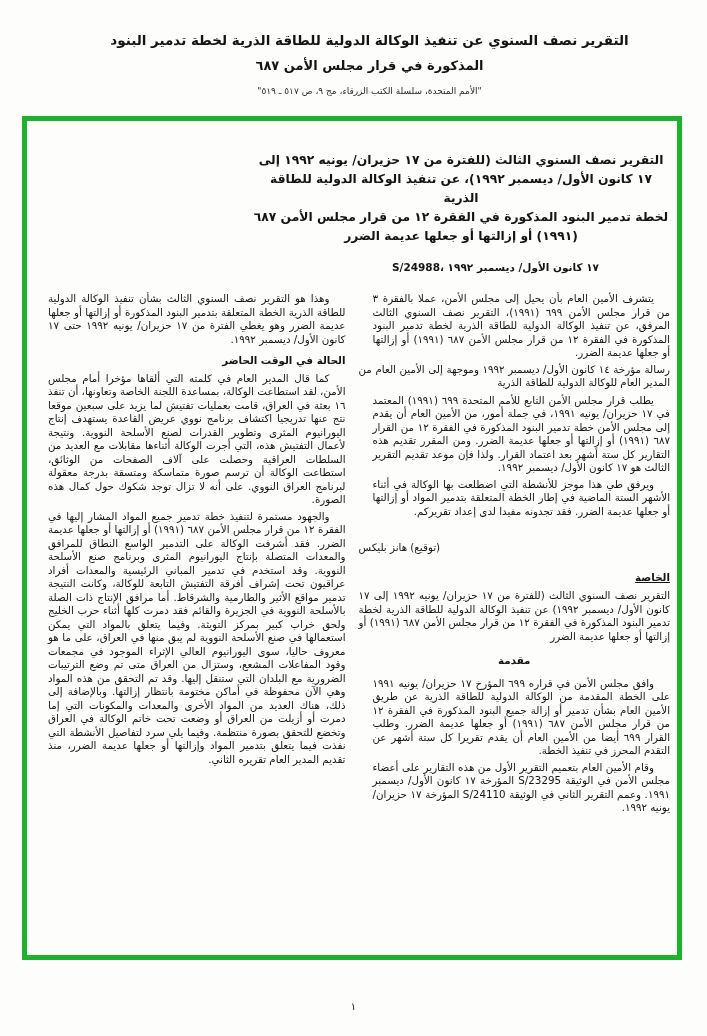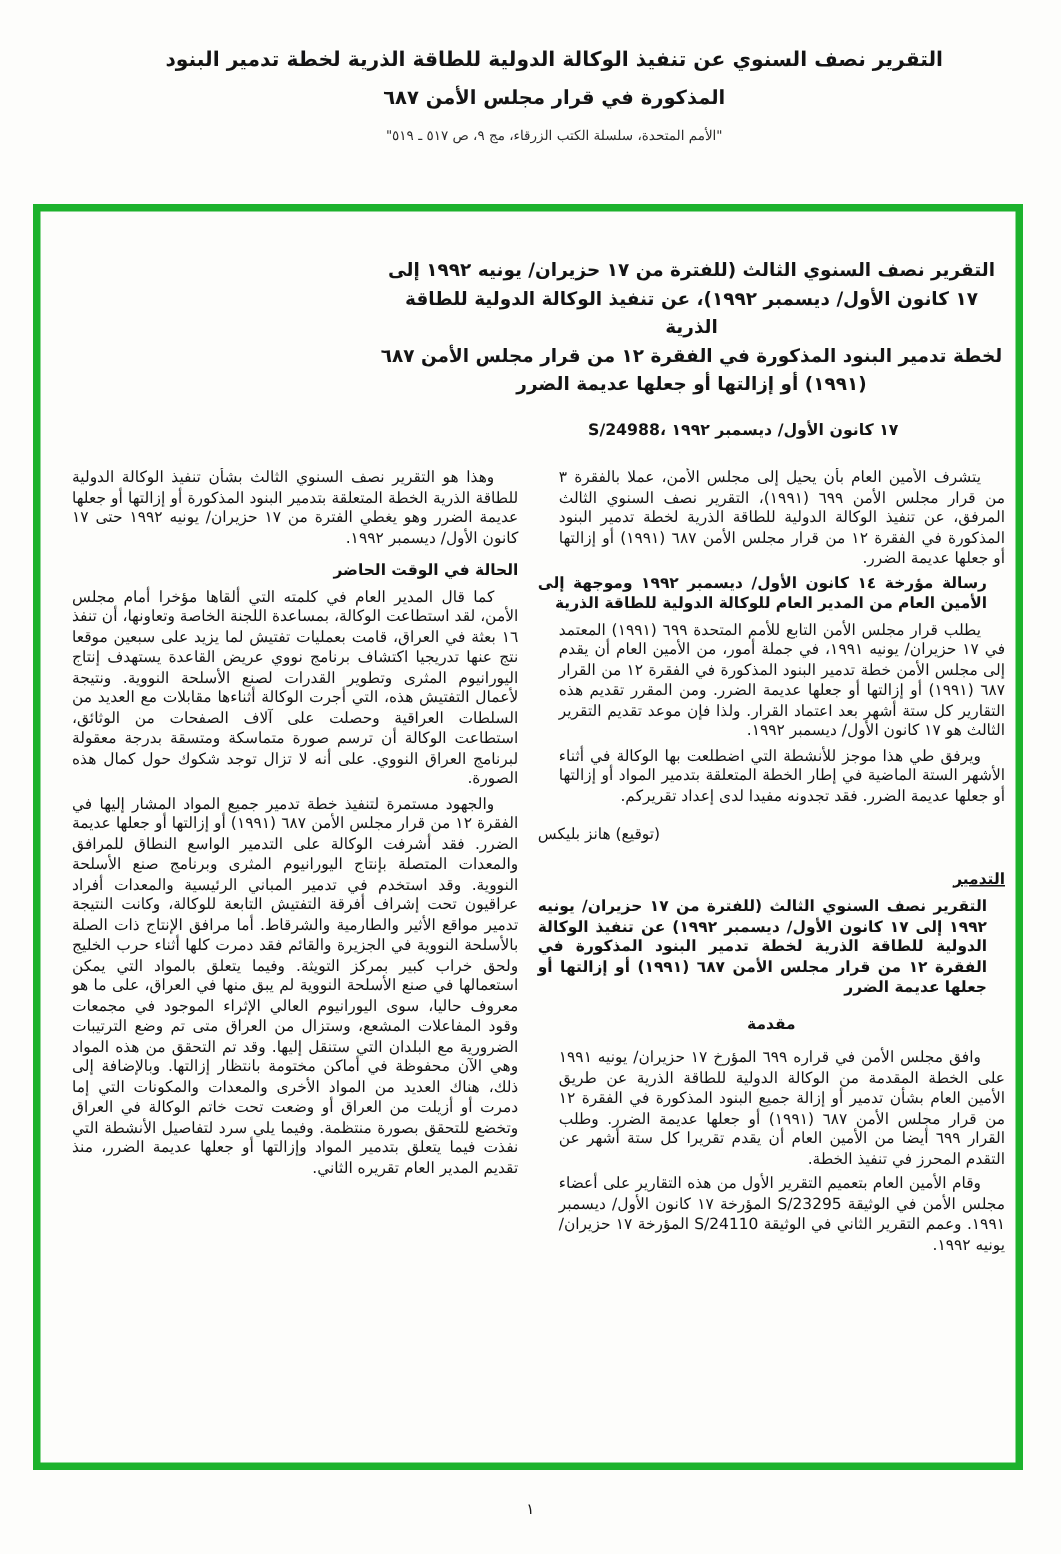--- a/index.html
+++ b/index.html
@@ -7,41 +7,41 @@
     width:707px;height:1036px;position:relative;
     background:#fdfdfb;color:#141414;
     font-family:"DejaVu Sans",sans-serif;
     overflow:hidden;
   }
   .page-header{position:absolute;top:32px;left:0;right:0;text-align:center;direction:rtl;padding-left:32px;}
   .ph1{font-weight:bold;font-size:13.5px;margin-bottom:10px;}
   .ph2{font-weight:bold;font-size:13px;margin-bottom:13px;}
   .ph3{font-size:9px;color:#2a2a2a;}
   .green-box{
-    position:absolute;left:22px;top:136px;width:650px;height:834px;
+    position:absolute;left:22px;top:116px;width:650px;height:834px;
     border:5px solid #1cb22c;direction:rtl;overflow:hidden;box-sizing:content-box;
   }
   .title-block{
     margin:30px 6px 0 auto;width:420px;text-align:center;
     font-weight:bold;font-size:12.3px;line-height:19px;
   }
   .doc-ref-row{margin-top:15px;text-align:right;padding-left:16px;padding-right:78px;
     font-size:10.5px;font-weight:bold;}
   .doc-ref{direction:ltr;unicode-bidi:embed;}
   .columns{
     display:flex;gap:13px;margin:19px 7px 0 7px;height:648px;overflow:hidden;
     font-size:10.3px;line-height:13.5px;text-align:justify;
   }
   .col{flex:1;min-width:0;}
   .col p{margin:0 0 3px 14px;text-indent:16px;}
   .h-annex{font-weight:bold;text-decoration:underline;margin:7px 0 5px 0;}
-  .h-bold{font-weight:bold;margin:2px 12px 4px 0;text-align:justify;}
+  .h-bold{font-weight:normal;margin:2px 0 4px 0;text-align:justify;}
   .h-center{font-weight:bold;text-align:center;margin:11px 0 9px 0;}
   .h-status{font-weight:bold;margin:8px 0 4px 0;}
-  .signature{text-align:left;margin:12px 0 8px 0;}
+  .signature{text-align:left;margin:23px 0 8px 0;}
   .mt-lg{margin-top:16px;}
   .page-number{position:absolute;bottom:24px;left:0;right:0;text-align:center;font-size:10px;}
 </style>
 </head>
 <body>
 
 <div class="page-header">
   <div class="ph1">التقرير نصف السنوي عن تنفيذ الوكالة الدولية للطاقة الذرية لخطة تدمير البنود</div>
   <div class="ph2">المذكورة في قرار مجلس الأمن ٦٨٧</div>
   <div class="ph3">"الأمم المتحدة، سلسلة الكتب الزرقاء، مج ٩، ص ٥١٧ ـ ٥١٩"</div>
@@ -61,21 +61,21 @@
   </div>
 
   <div class="columns">
 
     <div class="col">
       <p>يتشرف الأمين العام بأن يحيل إلى مجلس الأمن، عملا بالفقرة ٣ من قرار مجلس الأمن ٦٩٩ (١٩٩١)، التقرير نصف السنوي الثالث المرفق، عن تنفيذ الوكالة الدولية للطاقة الذرية لخطة تدمير البنود المذكورة في الفقرة ١٢ من قرار مجلس الأمن ٦٨٧ (١٩٩١) أو إزالتها أو جعلها عديمة الضرر.</p>
       <div class="h-bold">رسالة مؤرخة ١٤ كانون الأول/ ديسمبر ١٩٩٢ وموجهة إلى الأمين العام من المدير العام للوكالة الدولية للطاقة الذرية</div>
       <p>يطلب قرار مجلس الأمن التابع للأمم المتحدة ٦٩٩ (١٩٩١) المعتمد في ١٧ حزيران/ يونيه ١٩٩١، في جملة أمور، من الأمين العام أن يقدم إلى مجلس الأمن خطة تدمير البنود المذكورة في الفقرة ١٢ من القرار ٦٨٧ (١٩٩١) أو إزالتها أو جعلها عديمة الضرر. ومن المقرر تقديم هذه التقارير كل ستة أشهر بعد اعتماد القرار. ولذا فإن موعد تقديم التقرير الثالث هو ١٧ كانون الأول/ ديسمبر ١٩٩٢.</p>
       <p>ويرفق طي هذا موجز للأنشطة التي اضطلعت بها الوكالة في أثناء الأشهر الستة الماضية في إطار الخطة المتعلقة بتدمير المواد أو إزالتها أو جعلها عديمة الضرر. فقد تجدونه مفيدا لدى إعداد تقريركم.</p>
       <div class="signature">(توقيع) هانز بليكس</div>
-      <div class="h-annex mt-lg">التدمير</div>
+      <div class="h-annex mt-lg">الخاصة</div>
       <div class="h-bold">التقرير نصف السنوي الثالث (للفترة من ١٧ حزيران/ يونيه ١٩٩٢ إلى ١٧ كانون الأول/ ديسمبر ١٩٩٢) عن تنفيذ الوكالة الدولية للطاقة الذرية لخطة تدمير البنود المذكورة في الفقرة ١٢ من قرار مجلس الأمن ٦٨٧ (١٩٩١) أو إزالتها أو جعلها عديمة الضرر</div>
       <div class="h-center">مقدمة</div>
       <p>وافق مجلس الأمن في قراره ٦٩٩ المؤرخ ١٧ حزيران/ يونيه ١٩٩١ على الخطة المقدمة من الوكالة الدولية للطاقة الذرية عن طريق الأمين العام بشأن تدمير أو إزالة جميع البنود المذكورة في الفقرة ١٢ من قرار مجلس الأمن ٦٨٧ (١٩٩١) أو جعلها عديمة الضرر. وطلب القرار ٦٩٩ أيضا من الأمين العام أن يقدم تقريرا كل ستة أشهر عن التقدم المحرز في تنفيذ الخطة.</p>
       <p>وقام الأمين العام بتعميم التقرير الأول من هذه التقارير على أعضاء مجلس الأمن في الوثيقة S/23295 المؤرخة ١٧ كانون الأول/ ديسمبر ١٩٩١. وعمم التقرير الثاني في الوثيقة S/24110 المؤرخة ١٧ حزيران/ يونيه ١٩٩٢.</p>
     </div>
 
     <div class="col">
       <p>وهذا هو التقرير نصف السنوي الثالث بشأن تنفيذ الوكالة الدولية للطاقة الذرية الخطة المتعلقة بتدمير البنود المذكورة أو إزالتها أو جعلها عديمة الضرر وهو يغطي الفترة من ١٧ حزيران/ يونيه ١٩٩٢ حتى ١٧ كانون الأول/ ديسمبر ١٩٩٢.</p>
       <div class="h-status">الحالة في الوقت الحاضر</div>
       <p>كما قال المدير العام في كلمته التي ألقاها مؤخرا أمام مجلس الأمن، لقد استطاعت الوكالة، بمساعدة اللجنة الخاصة وتعاونها، أن تنفذ ١٦ بعثة في العراق، قامت بعمليات تفتيش لما يزيد على سبعين موقعا نتج عنها تدريجيا اكتشاف برنامج نووي عريض القاعدة يستهدف إنتاج اليورانيوم المثرى وتطوير القدرات لصنع الأسلحة النووية. ونتيجة لأعمال التفتيش هذه، التي أجرت الوكالة أثناءها مقابلات مع العديد من السلطات العراقية وحصلت على آلاف الصفحات من الوثائق، استطاعت الوكالة أن ترسم صورة متماسكة ومتسقة بدرجة معقولة لبرنامج العراق النووي. على أنه لا تزال توجد شكوك حول كمال هذه الصورة.</p>

